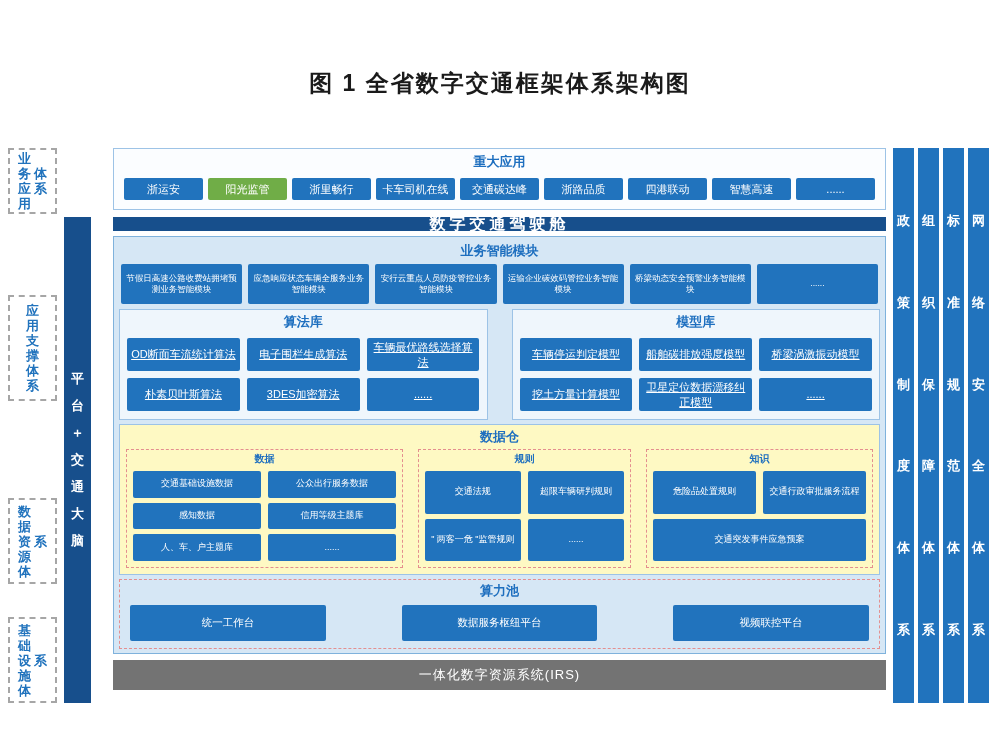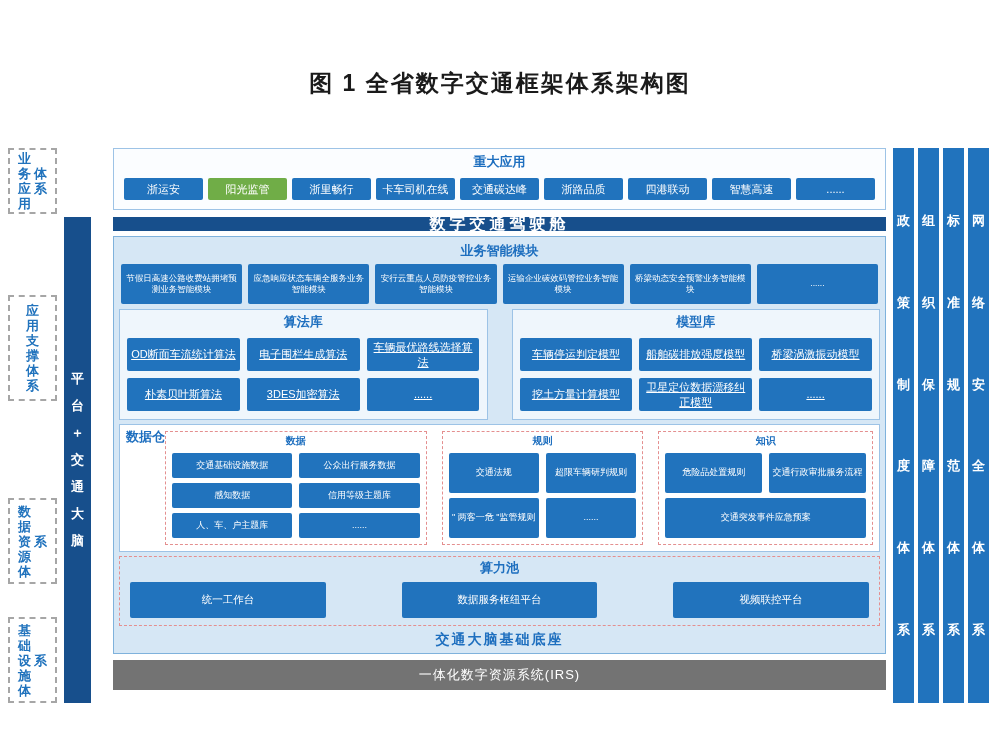--- a/index.html
+++ b/index.html
@@ -45,22 +45,22 @@
 
   .modules-section { padding:1px 2px; }
   .modules-row { display:flex; gap:6px; margin-top:4px; }
   .module-box { flex:1; height:40px; font-size:8.5px; }
 
   .lib-row { display:flex; gap:24px; }
   .lib-panel { flex:1; background:#eff6fc; border:1px solid #9dc3e6; padding:3px 7px 8px; }
   .lib-grid-row { display:flex; gap:7px; margin-top:7px; }
   .lib-box { flex:1; height:33px; font-size:11px;text-decoration:underline; }
 
-  .dw-panel { flex:1; background:#ffffff; border:1px solid #9dc3e6; padding:3px 6px 6px;
-              display:flex; flex-direction:row; }
+  .dw-panel { flex:1; background:#fef9c3; border:1px solid #9dc3e6; padding:3px 6px 6px;
+              display:flex; flex-direction:column; }
   .dw-row { display:flex; gap:15px; flex:1; margin-top:3px; }
   .dw-sub { border:1.5px dashed #e48f8f; padding:2px 6px 6px; display:flex;
             flex-direction:column; gap:5px; }
   .dw-sub .grid-row { display:flex; gap:7px; flex:1; }
   .dw-box { flex:1; font-size:9px; }
   .dw-data { flex:1.32; }
   .dw-rule { flex:1; }
   .dw-knowledge { flex:1.07; }
 
   .bottom-area { border:1.5px dashed #e48f8f; padding:2px 8px 7px; }
@@ -264,19 +264,18 @@
 
     <div class="bottom-area">
       <div class="section-title">算力池</div>
       <div class="pool-row">
         <div class="bbox pool-box">统一工作台</div>
         <div class="bbox pool-box">数据服务枢纽平台</div>
         <div class="bbox pool-box">视频联控平台</div>
       </div>
     </div>
 
-    <div class="foundation">交通大脑基础底座</div>
 
   </div>
 
   <div class="irs">一体化数字资源系统(IRS)</div>
 
 </div>
 
 </body></html>

